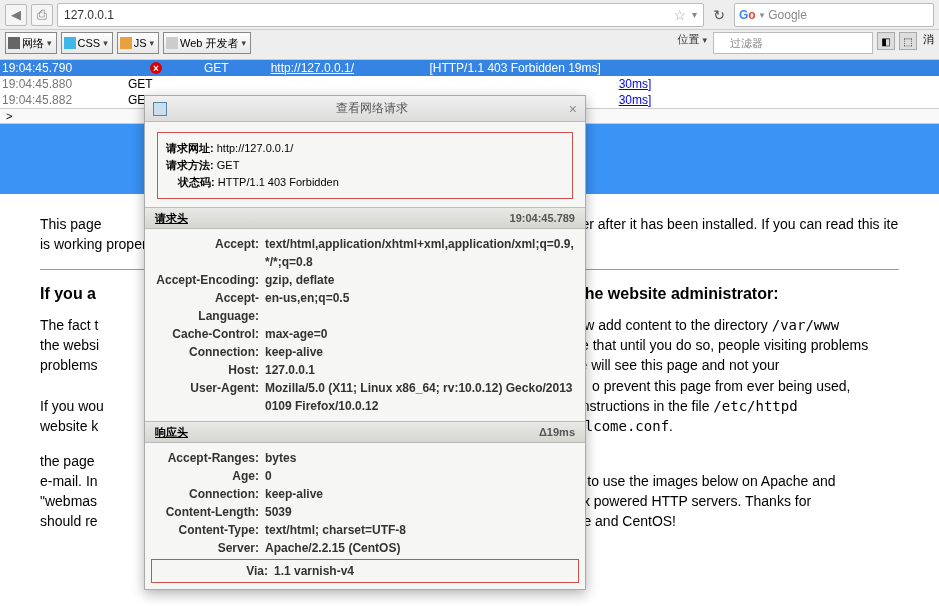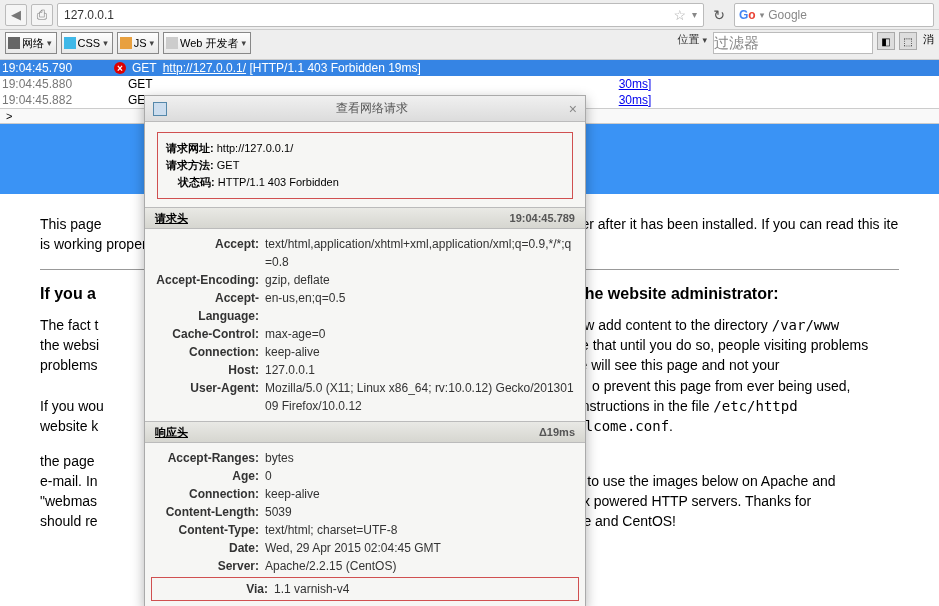--- a/index.html
+++ b/index.html
@@ -17,27 +17,27 @@
 
 .toolbar2 { height: 30px; background: #eee; border-bottom: 1px solid #ccc; display: flex; align-items: flex-start; padding: 2px 5px; gap: 0; }
 .tb-btn { height: 22px; border: 1px solid #888; display: flex; align-items: center; padding: 0 4px 0 2px; font-size: 11px; margin-right: 4px; background: linear-gradient(#fefefe,#e8e8e8); }
 .sq { width: 12px; height: 12px; margin-right: 2px; display: inline-block; }
 .sq-gray { background: #666; }
 .sq-cyan { background: #3fb8e8; }
 .sq-orange { background: #e8a03f; }
 .sq-lt { background: #ccc; }
 .drop { font-size: 9px; margin-left: 3px; color: #444; }
 .pos-label { margin-left: auto; margin-right: 6px; font-size: 11px; color: #333; }
-.filter-box { width: 160px; height: 22px; border: 1px solid #bbb; background: #fff; padding: 0 0; color: #888; font-size: 15px; display: flex; align-items: center; }
+.filter-box { width: 160px; height: 22px; border: 1px solid #bbb; background: #fff; padding: 0 16px; color: #888; font-size: 11px; display: flex; align-items: center; }
 .inspect-icons { display: flex; gap: 4px; margin-left: 4px; }
 .icon16 { width: 18px; height: 18px; border: 1px solid #aaa; background: #ddd; display: flex; align-items: center; justify-content: center; font-size: 10px; }
 
 .req-list { font-family: monospace; font-size: 12px; }
 .req-row { height: 16px; display: flex; align-items: center; padding-left: 2px; }
-.req-row.sel { background: #3584e4; color: #fff; }
+.req-row.sel { background: #3584e4; color: #fff; gap: 36px; }
 .ts { width: 112px; color: #777; }
 .req-row.sel .ts { color: #fff; }
 .x-red { color: #d00; font-weight: bold; width: 14px; }
 .req-row.sel .x-red { color: #fff; background: #d00; border-radius: 50%; width: 12px; height: 12px; display: inline-flex; align-items: center; justify-content: center; font-size: 10px; margin-right: 6px; }
 .method { margin-right: 6px; }
 .req-link { text-decoration: underline; }
 .status-txt { }
 
 .cross-bar { height: 16px; border-top: 1px solid #ccc; border-bottom: 1px solid #ccc; background: #f9f9f9; display: flex; align-items: center; padding-left: 6px; font-family: monospace; font-size: 11px; }
 
@@ -59,21 +59,21 @@
 .box-summary .line { margin: 2px 0; }
 .box-summary b { font-weight: bold; }
 
 .sec-head { height: 22px; background: linear-gradient(#e9e9e5,#d6d6d0); border-top: 1px solid #bbb; border-bottom: 1px solid #bbb; display: flex; align-items: center; padding: 0 10px; font-size: 11px; }
 .sec-head b { font-weight: bold; text-decoration: underline; }
 .sec-head .right { margin-left: auto; font-weight: bold; color: #555; }
 
 .hdr-table { padding: 6px 10px; }
 .hdr-row { display: flex; font-size: 12px; line-height: 1.5; }
 .hdr-label { width: 110px; text-align: right; font-weight: bold; color: #333; padding-right: 6px; }
-.hdr-val { flex: 1; color: #333; word-break: break-all; }
+.hdr-val { flex: 1; color: #333; word-break: break-all; font-weight: bold; }
 .red-outline { border: 1px solid #d05050; margin: 0 6px 6px 6px; padding: 2px 12px; }
 </style>
 </head>
 <body>
 
 <div class="browser-bar">
   <div class="nav-btn">◀</div>
   <div class="nav-btn">⎙</div>
   <div class="url-bar">
     <span>127.0.0.1</span>
@@ -241,24 +241,20 @@
       </div>
     <div class="hdr-row">
         <div class="hdr-label">Content-Length:</div>
         <div class="hdr-val">5039</div>
       </div>
     <div class="hdr-row">
         <div class="hdr-label">Content-Type:</div>
         <div class="hdr-val">text/html; charset=UTF-8</div>
       </div>
     <div class="hdr-row">
-        <div class="hdr-label">Date:</div>
-        <div class="hdr-val">Wed, 29 Apr 2015 02:04:45 GMT</div>
-      </div>
-    <div class="hdr-row">
         <div class="hdr-label">Server:</div>
         <div class="hdr-val">Apache/2.2.15 (CentOS)</div>
       </div>
   </div>
   <div class="red-outline">
     <div class="hdr-row">
         <div class="hdr-label">Via:</div>
         <div class="hdr-val">1.1 varnish-v4</div>
       </div>
   </div>

